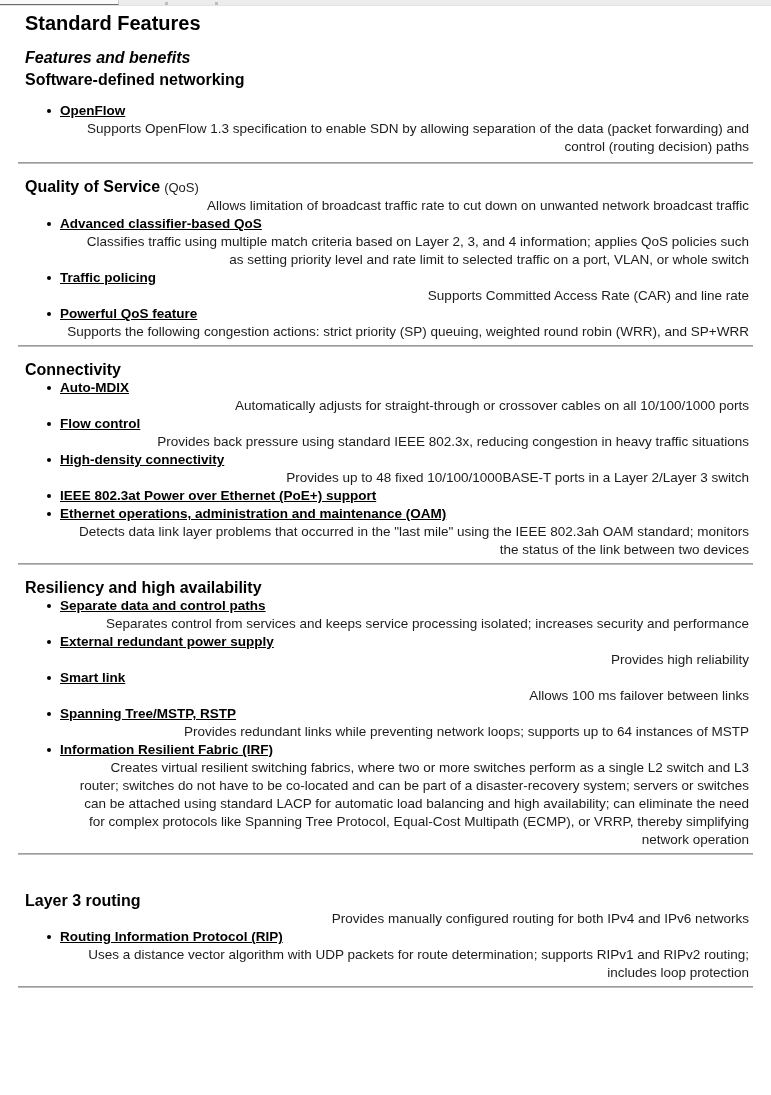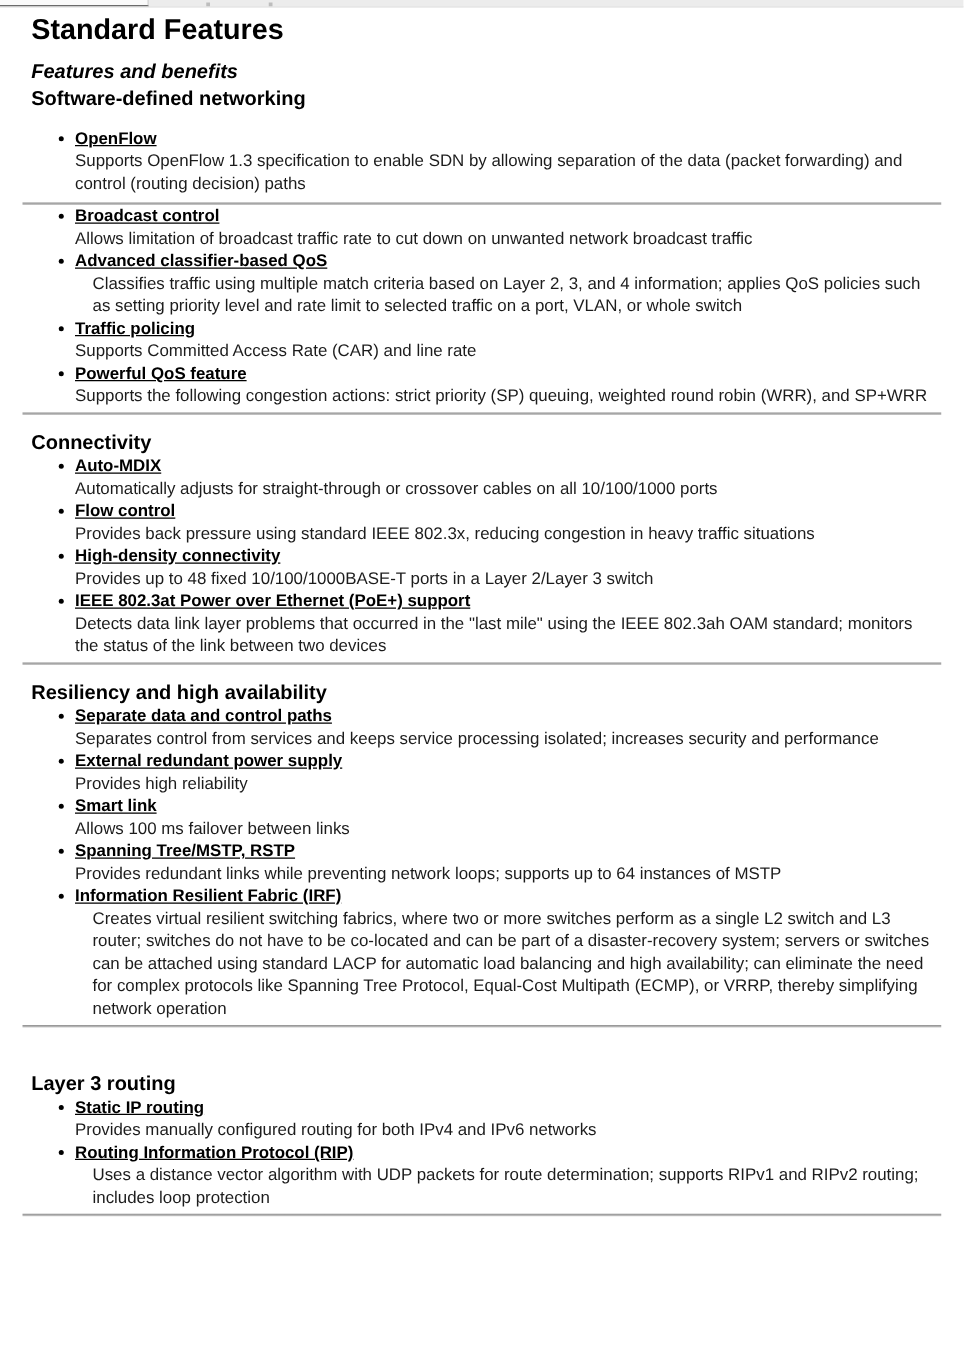--- a/index.html
+++ b/index.html
@@ -9,32 +9,32 @@
     font-family:"Liberation Sans", sans-serif;
   }
   
   .tabstrip{height:5px;background:#ececec;border-bottom:1px solid #e3e3e3;position:relative;}
   .tab-active{position:absolute;left:0;top:0;width:118px;height:4px;background:#fafafa;
     border-right:1px solid #cfcfcf;border-bottom:1px solid #6b6b6b;}
   .frag{position:absolute;top:2px;width:3px;height:3px;background:#bdbdbd;}
   .frag.f1{left:165px;} .frag.f2{left:215px;}
 
   .content{padding:0 22px 0 25px;}
-  h1{font-size:23px;line-height:24px;margin:5px 0 0;font-weight:bold;color:#000;}
+  h1{font-size:20px;line-height:24px;margin:5px 0 0;font-weight:bold;color:#000;}
   h2{font-size:16px;line-height:20px;margin:13px 0 0;font-weight:bold;color:#000;font-style:italic;}
   h3{font-size:16px;line-height:19px;margin:13px 0 0;font-weight:bold;color:#000;}
   h3 .suffix{font-weight:normal;font-size:13px;margin-left:4px;color:#1c1c1c;}
   h3.sdn{margin-top:2px;}
   h3.layer3{margin-top:36px;}
 
   .items{margin:0;}
   .items.sdn-items{margin-top:13px;}
   .item-title{font-weight:bold;font-size:13.5px;line-height:18px;padding-left:35px;position:relative;color:#000;text-decoration:underline;}
   .dot{position:absolute;left:22px;top:7px;width:4px;height:4px;border-radius:50%;background:#000;}
-  .desc{font-size:13.5px;line-height:18px;padding-left:35px;color:#1c1c1c;}
+  .desc{font-size:13.5px;line-height:18px;padding-left:35px;color:#1c1c1c;text-align:right;}
   .desc.indent{padding-left:49px;}
 
   hr.divider{border:none;height:2px;margin:6px -4px 0 -7px;
     background:linear-gradient(#8d8d8d,#cccccc);}
   hr.divider.tight{margin-top:4px;}
 </style>
 </head>
 <body>
 
 <div class="page">
@@ -55,23 +55,23 @@
       <div class="items sdn-items">
         <div class="item">
           <div class="item-title"><span class="dot"></span><span>OpenFlow</span></div>
           <div class="desc">Supports OpenFlow 1.3 specification to enable SDN by allowing separation of the data (packet forwarding) and control (routing decision) paths</div>
         </div>
       </div>
     </section>
     <hr class="divider">
 
     <section>
+      <h3><span>Quality of Service</span><span class="suffix">(QoS)</span></h3>
       <div class="items">
         <div class="item">
-          <div class="item-title"><span class="dot"></span><span>Broadcast control</span></div>
           <div class="desc">Allows limitation of broadcast traffic rate to cut down on unwanted network broadcast traffic</div>
         </div>
         <div class="item">
           <div class="item-title"><span class="dot"></span><span>Advanced classifier-based QoS</span></div>
           <div class="desc indent">Classifies traffic using multiple match criteria based on Layer 2, 3, and 4 information; applies QoS policies such as setting priority level and rate limit to selected traffic on a port, VLAN, or whole switch</div>
         </div>
         <div class="item">
           <div class="item-title"><span class="dot"></span><span>Traffic policing</span></div>
           <div class="desc">Supports Committed Access Rate (CAR) and line rate</div>
         </div>
@@ -95,20 +95,21 @@
           <div class="desc">Provides back pressure using standard IEEE 802.3x, reducing congestion in heavy traffic situations</div>
         </div>
         <div class="item">
           <div class="item-title"><span class="dot"></span><span>High-density connectivity</span></div>
           <div class="desc">Provides up to 48 fixed 10/100/1000BASE-T ports in a Layer 2/Layer 3 switch</div>
         </div>
         <div class="item">
           <div class="item-title"><span class="dot"></span><span>IEEE 802.3at Power over Ethernet (PoE+) support</span></div>
         </div>
         <div class="item">
+          <div class="item-title"><span class="dot"></span><span>Ethernet operations, administration and maintenance (OAM)</span></div>
           <div class="desc">Detects data link layer problems that occurred in the "last mile" using the IEEE 802.3ah OAM standard; monitors the status of the link between two devices</div>
         </div>
       </div>
     </section>
     <hr class="divider tight">
 
     <section>
       <h3>Resiliency and high availability</h3>
       <div class="items">
         <div class="item">
@@ -132,21 +133,20 @@
           <div class="desc indent">Creates virtual resilient switching fabrics, where two or more switches perform as a single L2 switch and L3 router; switches do not have to be co-located and can be part of a disaster-recovery system; servers or switches can be attached using standard LACP for automatic load balancing and high availability; can eliminate the need for complex protocols like Spanning Tree Protocol, Equal-Cost Multipath (ECMP), or VRRP, thereby simplifying network operation</div>
         </div>
       </div>
     </section>
     <hr class="divider tight">
 
     <section>
       <h3 class="layer3">Layer 3 routing</h3>
       <div class="items">
         <div class="item">
-          <div class="item-title"><span class="dot"></span><span>Static IP routing</span></div>
           <div class="desc">Provides manually configured routing for both IPv4 and IPv6 networks</div>
         </div>
         <div class="item">
           <div class="item-title"><span class="dot"></span><span>Routing Information Protocol (RIP)</span></div>
           <div class="desc indent">Uses a distance vector algorithm with UDP packets for route determination; supports RIPv1 and RIPv2 routing; includes loop protection</div>
         </div>
       </div>
     </section>
     <hr class="divider tight">
 

